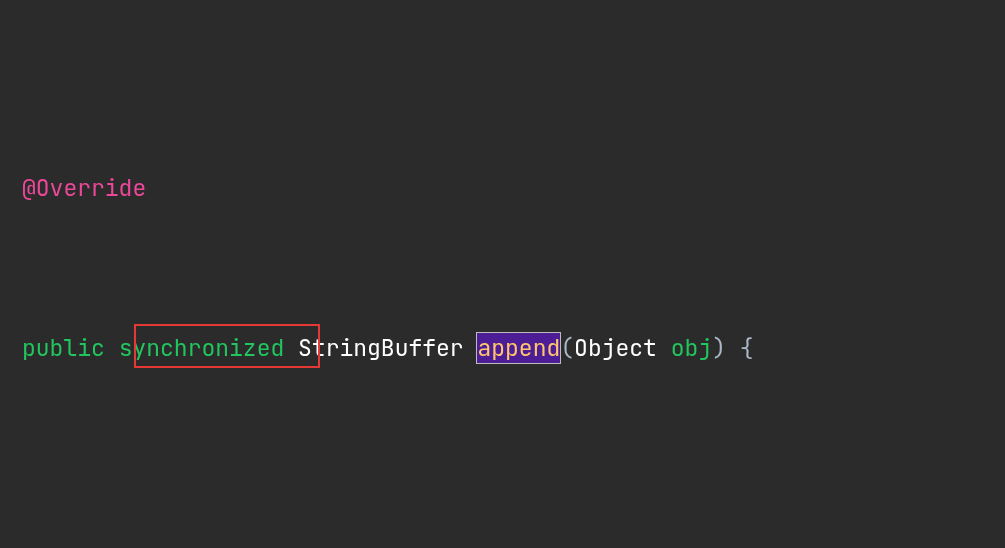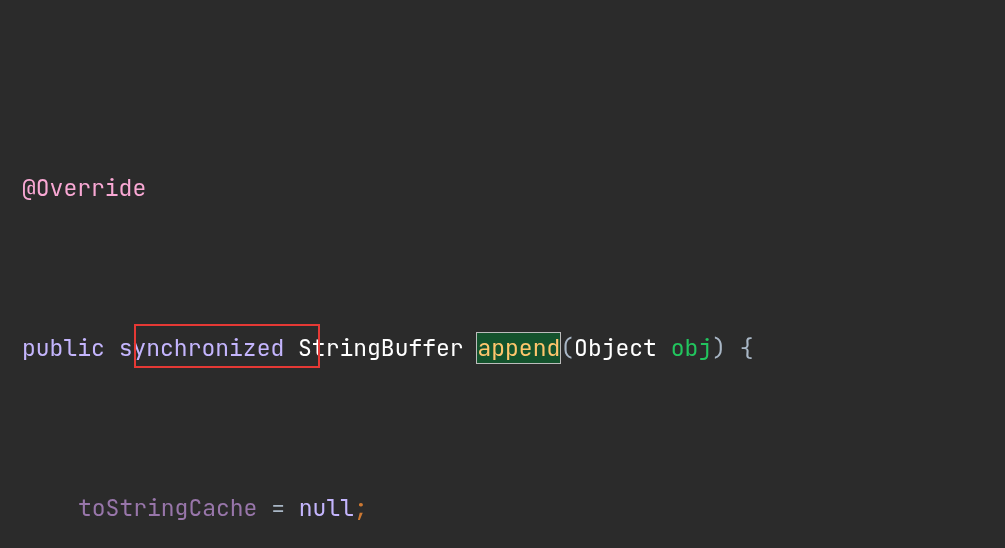--- a/index.html
+++ b/index.html
@@ -19,30 +19,30 @@
     white-space: pre;
     position: relative;
   }
   .line { position: relative; height: 40px; }
   .indent-guide {
     display: inline-block;
     border-left: 1px solid #3c3f41;
     margin-left: 11px;
     padding-left: 44px;
   }
-  .tok-annotation { color: #f9a8d4; }
-  .tok-keyword    { color: #c4b5fd; }
+  .tok-annotation { color: #ec4899; }
+  .tok-keyword    { color: #22c55e; }
   .tok-type       { color: #ffffff; }
   .tok-field      { color: #9876aa; }
   .tok-method     { color: #ffc66d; }
   .tok-punct      { color: #a9b7c6; }
   .tok-param      { color: #22c55e; }
   .tok-semicolon  { color: #cc7832; }
   .hl-green-border {
-    background: #14532d;
+    background: #4c1d95;
     box-shadow: 0 0 0 1px #bcbcbc;
     margin-top: 16px;
   }
   .red-box {
     position: absolute;
     border: 2px solid #e53935;
     box-sizing: border-box;
     pointer-events: none;
   }
 </style>
@@ -51,21 +51,20 @@
 
 <div class="editor">
 
   
   <div class="line"><span class="tok-annotation">@Override</span></div>
 
   <div class="line"><span class="tok-keyword">public</span><span class="tok-punct"> </span><span class="tok-keyword">synchronized</span><span class="tok-punct"> </span><span class="tok-type">StringBuffer</span><span class="tok-punct"> </span><span class="tok-method hl-green-border">append</span><span class="tok-punct">(</span><span class="tok-type">Object</span><span class="tok-punct"> </span><span class="tok-param">obj</span><span class="tok-punct">)</span><span class="tok-punct"> </span><span class="tok-punct">{</span>
     <div class="red-box" style="left:112px; top:-4px; width:186px; height:44px;"></div>
   </div>
 
-  <div class="line"><span class="indent-guide"></span><span class="tok-field">toStringCache</span><span class="tok-punct"> = </span><span class="tok-keyword">null</span><span class="tok-semicolon">;</span></div>
 
   
 
   
 
   
 
   
 
   

